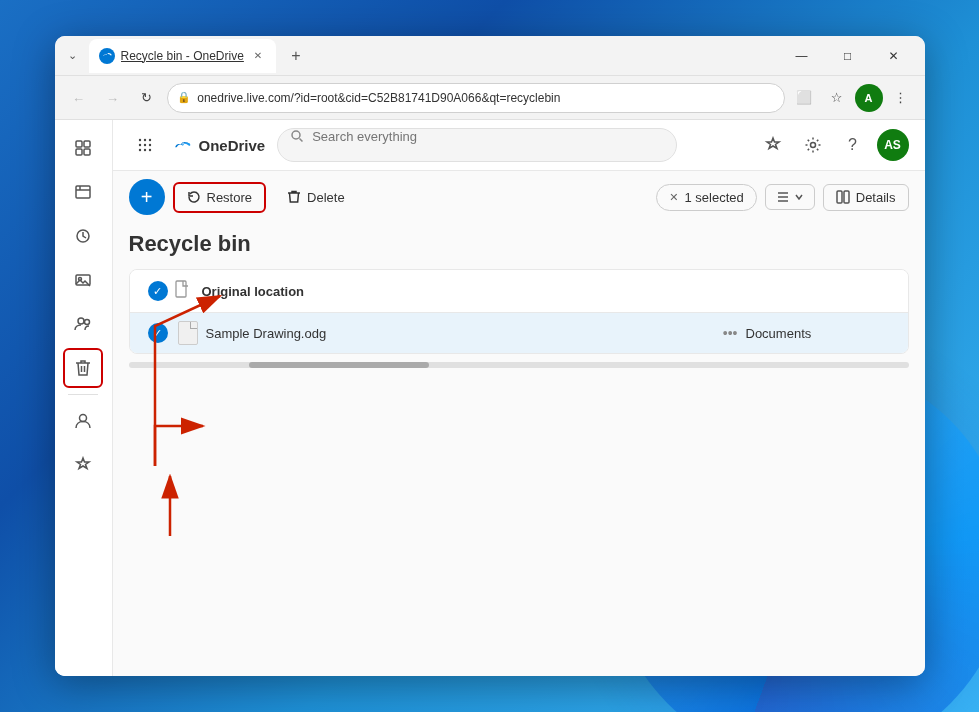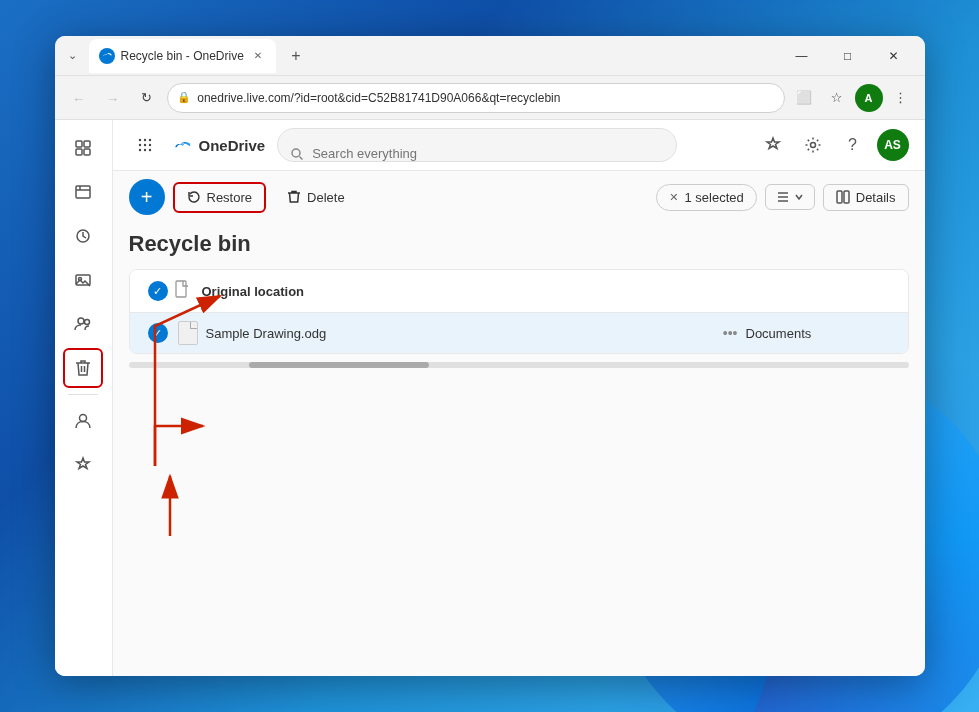--- a/index.html
+++ b/index.html
@@ -97,20 +97,21 @@
       flex-shrink: 0;
     }
     .tab-favicon svg { width: 10px; height: 10px; }
     .tab-title {
       font-size: 12px;
       color: #333;
       flex: 1;
       white-space: nowrap;
       overflow: hidden;
       text-overflow: ellipsis;
+      text-decoration: underline;
     }
     .tab-close {
       width: 16px;
       height: 16px;
       display: flex;
       align-items: center;
       justify-content: center;
       border-radius: 50%;
       cursor: pointer;
       color: #666;
@@ -303,21 +304,21 @@
       color: #333;
     }
     .search-bar {
       flex: 1;
       max-width: 400px;
       height: 34px;
       background: #f5f5f5;
       border: 1px solid #e0e0e0;
       border-radius: 20px;
       display: flex;
-      align-items: flex-end;
+      align-items: flex-start;
       padding: 0 12px;
       gap: 8px;
       cursor: text;
     }
     .search-bar input {
       border: none;
       background: transparent;
       font-size: 13px;
       color: #333;
       outline: none;

